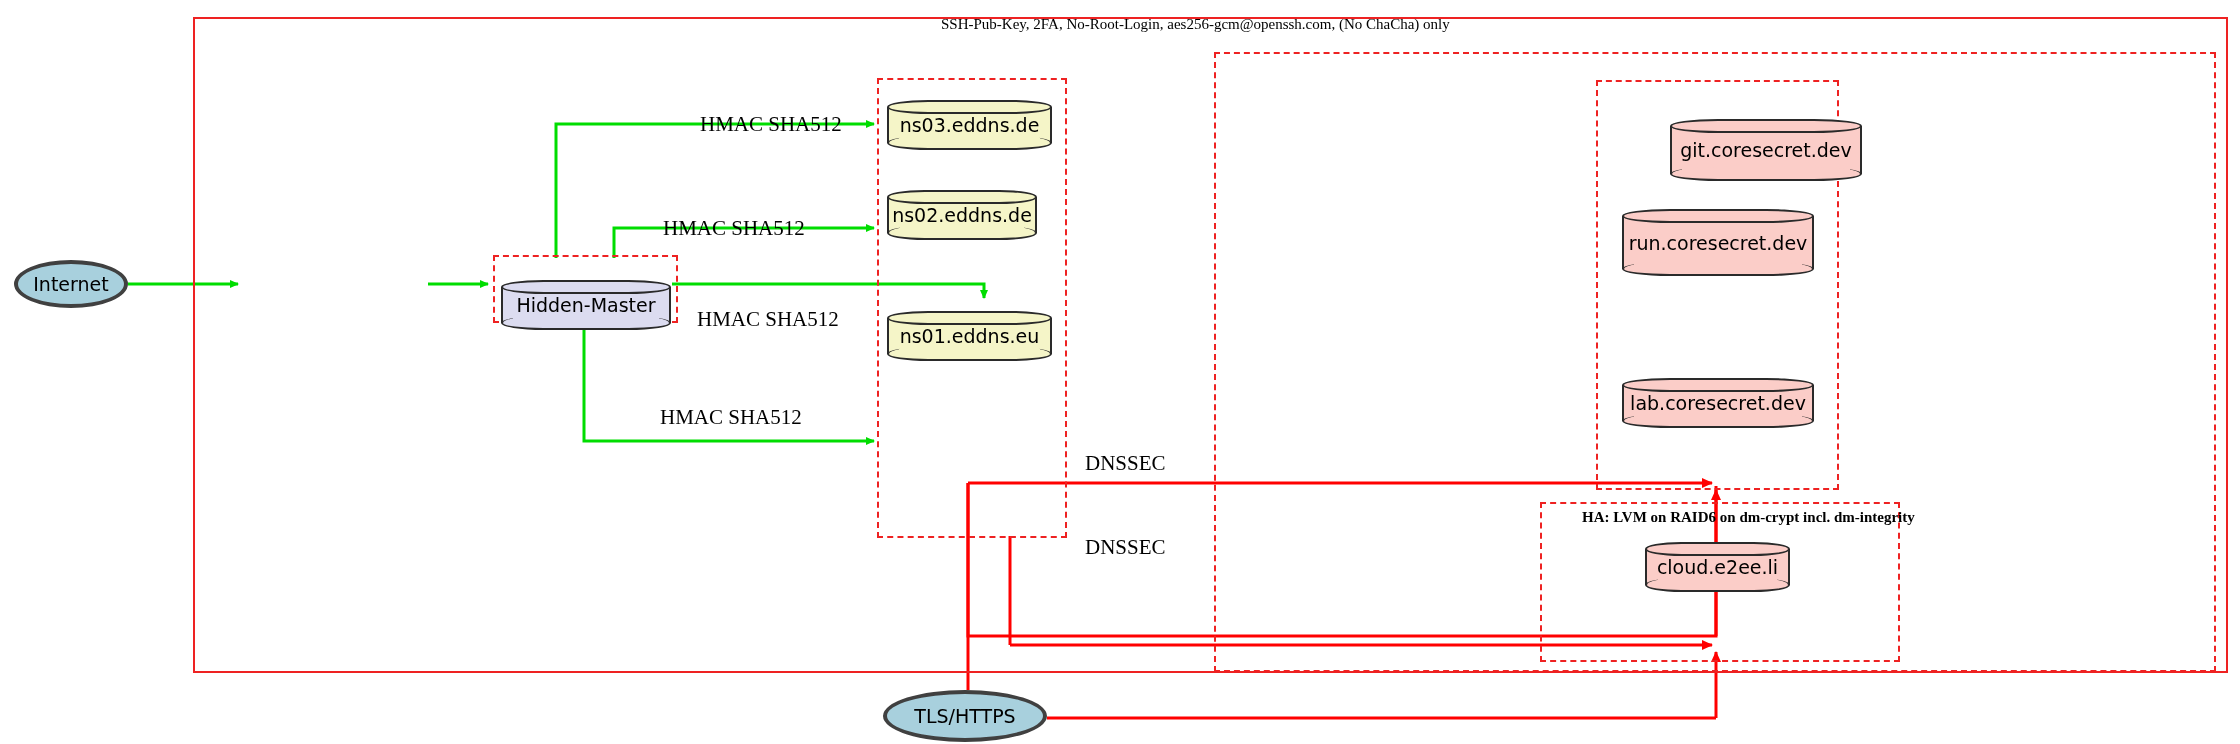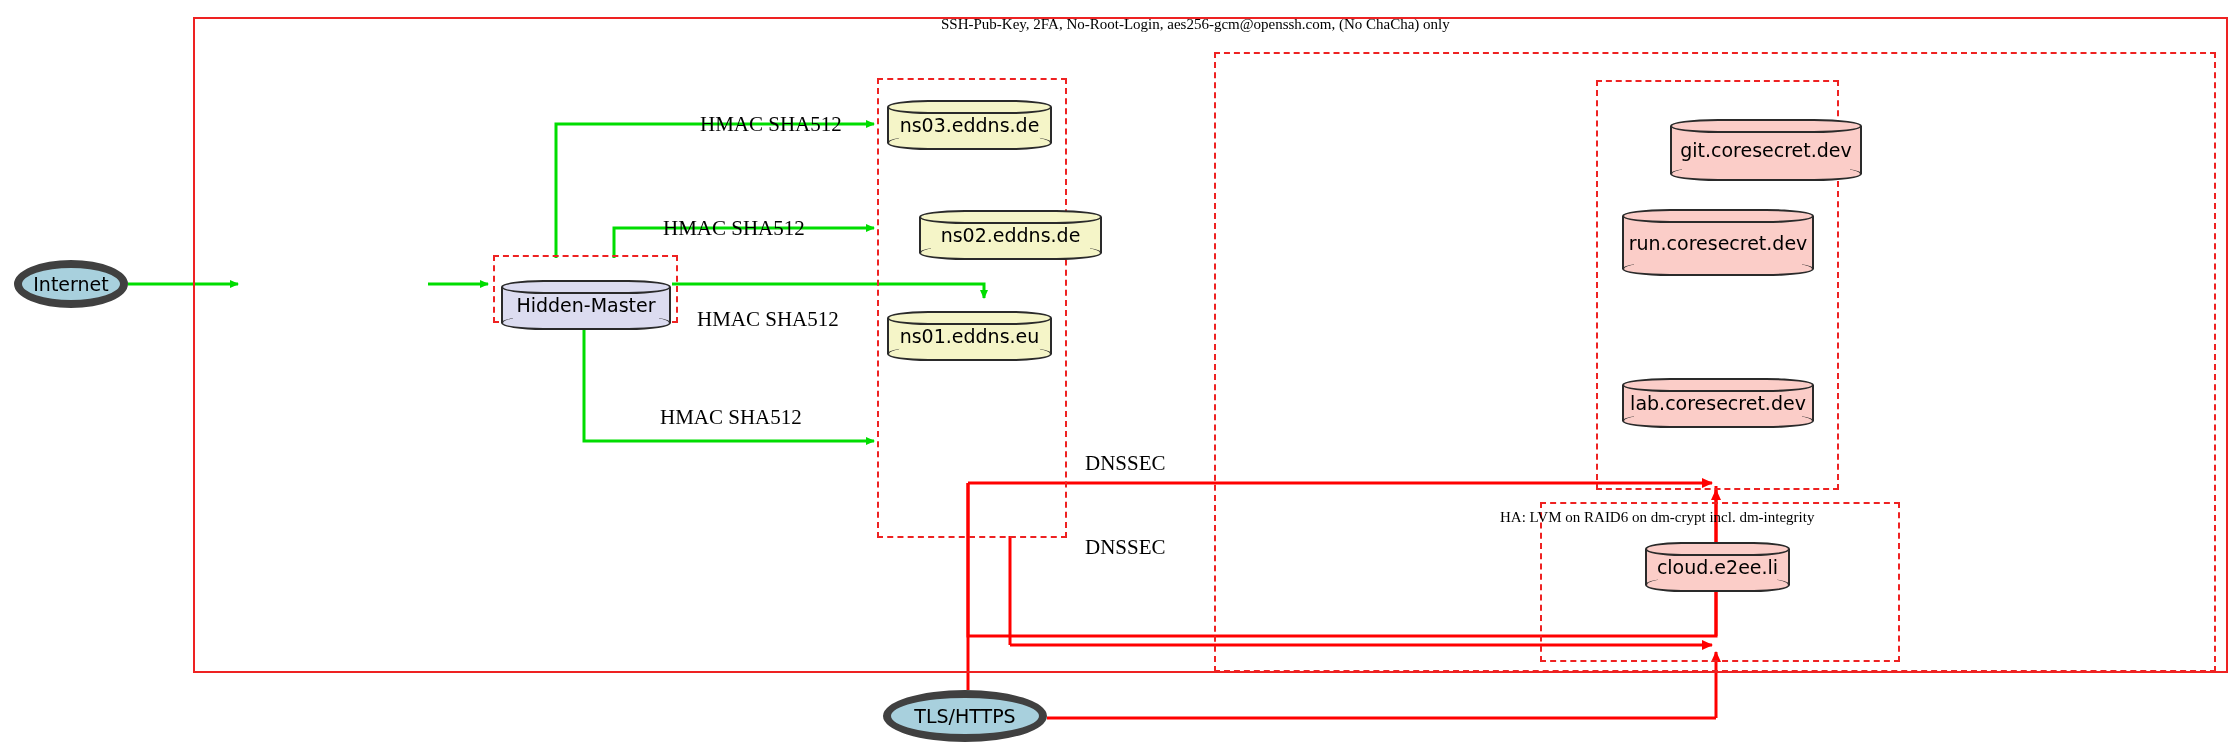--- a/index.html
+++ b/index.html
@@ -31,21 +31,21 @@
   .cyl .txt{position:absolute;left:0;right:0;top:0;bottom:0;
             display:flex;align-items:center;justify-content:center;
             font-family:"DejaVu Sans",sans-serif;font-size:19px;color:#000;
             white-space:nowrap;z-index:3;}
 
   .cyl.yellow .body,.cyl.yellow .top,.cyl.yellow .bot{background:#f5f5c8;}
   .cyl.pink .body,.cyl.pink .top,.cyl.pink .bot{background:#fbcdc8;}
   .cyl.lav .body,.cyl.lav .top,.cyl.lav .bot{background:#dcdcf0;}
 
   
-  .ell{position:absolute;border:8px solid #404040;border-radius:50%;
+  .ell{position:absolute;border:4px solid #404040;border-radius:50%;
        background:#a8d0dd;display:flex;align-items:center;justify-content:center;
        font-family:"DejaVu Sans",sans-serif;font-size:19px;color:#000;
        box-sizing:border-box;white-space:nowrap;}
 
   
   .dia{position:absolute;}
   .dia .shape{position:absolute;left:0;top:0;width:100%;height:100%;}
   .dia .txt{position:absolute;left:0;top:0;width:100%;height:100%;
             display:flex;align-items:center;justify-content:center;
             font-family:"DejaVu Sans",sans-serif;font-size:19px;color:#000;
@@ -100,40 +100,40 @@
 
   <div class="box dashed-red" style="left:493px;top:255px;width:185px;height:68px;"></div>
 
   <div class="box dashed-red" style="left:1596px;top:80px;width:243px;height:410px;"></div>
 
   <div class="box dashed-red" style="left:1540px;top:502px;width:360px;height:160px;"></div>
 
   <div class="lbl lbl-top" style="left:941px;top:16px;">SSH-Pub-Key, 2FA, No-Root-Login, aes256-gcm@openssh.com, (No ChaCha) only</div>
 
 
-  <div class="lbl lbl-ha" style="left:1500px;top:509px;">HA: LVM on RAID6 on dm-crypt incl. dm-integrity</div>
+  <div class="lbl lbl-ha" style="left:1582px;top:509px;font-weight:bold;">HA: LVM on RAID6 on dm-crypt incl. dm-integrity</div>
 
   <div class="ell" style="left:14px;top:260px;width:114px;height:48px;">Internet</div>
 
 
   <div class="cyl lav" style="left:501px;top:263px;width:170px;height:50px;margin-top:17px;">
     <div class="body"></div>
     <div class="bot"></div>
     <div class="top"></div>
     <div class="txt">Hidden-Master</div>
   </div>
 
   <div class="cyl yellow" style="left:887px;top:100px;width:165px;height:50px;">
     <div class="body"></div>
     <div class="bot"></div>
     <div class="top"></div>
     <div class="txt">ns03.eddns.de</div>
   </div>
 
-  <div class="cyl yellow" style="left:887px;top:210px;width:183px;height:50px;margin-left:32px;">
+  <div class="cyl yellow" style="left:887px;top:190px;width:150px;height:50px;">
     <div class="body"></div>
     <div class="bot"></div>
     <div class="top"></div>
     <div class="txt">ns02.eddns.de</div>
   </div>
 
   <div class="cyl yellow" style="left:887px;top:311px;width:165px;height:50px;">
     <div class="body"></div>
     <div class="bot"></div>
     <div class="top"></div>

